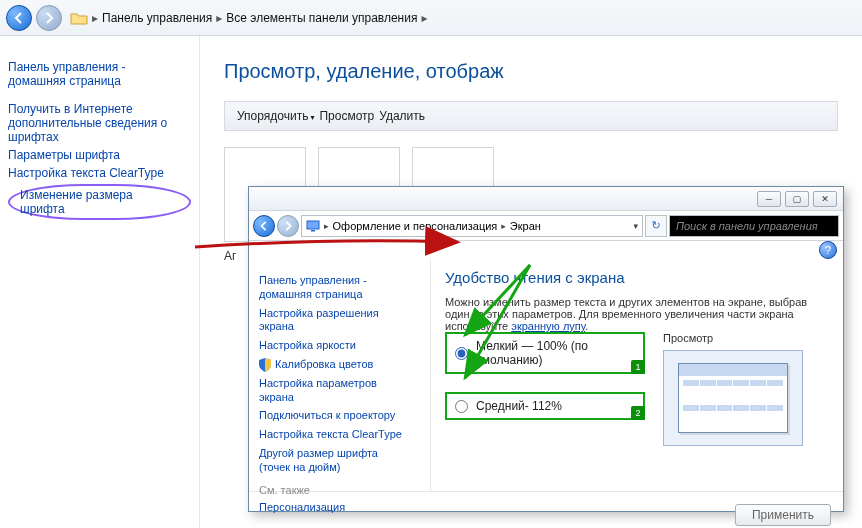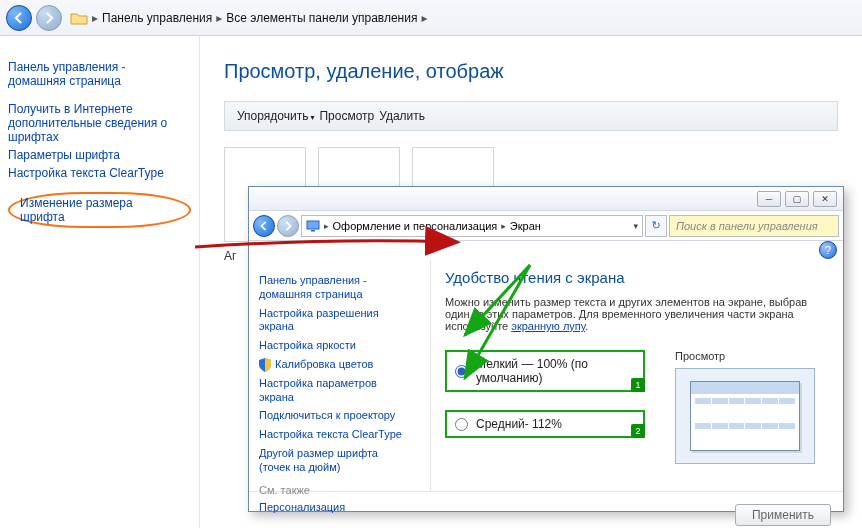--- a/index.html
+++ b/index.html
@@ -38,22 +38,22 @@
     border:1px solid #d4dae0; display:flex; align-items:center;
     gap:5px; padding:0 12px; font-size:12px; color:#222;
   }
   .dd { font-size: 8px; margin-left:2px; }
   .thumbs { margin-top:16px; display:flex; gap:12px; }
   .thumb { width:82px; height:100px; }
   .thumb .page{ width:82px;height:95px;border:1px solid #cfd6dc;background:#fff;}
 
   
   .circled {
-    border:2px solid #f97316; border-radius:50% / 60%;
-    padding:2px 10px; display:inline-block;margin-top:8px;
+    border:2px solid #8b5cf6; border-radius:50% / 60%;
+    padding:2px 10px; display:inline-block;
   }
 
   
   .subwin {
     position:absolute; left:248px; top:186px; width:596px; height:326px;
     border:1px solid #6b8aa6; background:#fff;
     box-shadow: 4px 4px 10px rgba(0,0,0,.25);
   }
   .subwin-title {
     height:24px; background:linear-gradient(#fdfdfe,#e9eef5);
@@ -75,21 +75,21 @@
     display:flex; align-items:center; padding:0 4px; gap:4px; font-size:11px;
     min-width:0;
   }
   .addr .monitor-ic{display:inline-flex;}
   .addr-arrow{color:#444;font-size:9px;}
   .refresh-btn{
     width:22px;height:22px;border:1px solid #b7bec6;background:#f5f8fb;
     display:inline-flex;align-items:center;justify-content:center;font-size:11px;color:#2a62c0;
   }
   .search {
-    width:170px; height:22px; border:1px solid #b7bec6; background:#fef9c3;
+    width:170px; height:22px; border:1px solid #b7bec6; background:#000000;
     padding:0 6px; font-size:11px; color:#888; font-style:italic;
     display:flex;align-items:center;
   }
   .help-q{
     position:absolute; right:6px; width:18px;height:18px;border-radius:50%;
     background:radial-gradient(circle at 30% 30%,#9cc6ff,#2b71d4);
     border:1px solid #0c4a9e; color:#fff; font-size:11px;
     display:inline-flex;align-items:center;justify-content:center;
   }
 
@@ -100,21 +100,21 @@
   }
   .sub-left .lnk{ display:block; margin:5px 0; color:#0645ad; text-decoration:none; line-height:1.25;}
   .sub-left .hdr{ color:#888; font-style:normal; margin-top:10px; font-size:11px;}
   .sub-left .calib{ display:flex; align-items:center; gap:4px;}
   .shield{display:inline-flex;}
 
   .sub-main{ flex:1; padding:10px 14px 4px 14px; position:relative; font-size:11px;}
   .sub-main h2{ margin:0 0 10px 0; font-size:15px; font-weight:400; color:#0b4f9c;}
   .desc{ color:#333; }
   .desc a{ color:#0645ad; text-decoration:underline;}
-  .opts{ margin-top:18px; display:flex; align-items:flex-start; gap:30px;}
+  .opts{ display:flex; align-items:flex-start; gap:18px;}
   .opts-col{ width:200px; }
   .opt-row{
     border:2px solid #14a514; padding:5px 8px; margin-bottom:18px;
     display:flex; align-items:center; gap:8px; font-size:12px; color:#222; position:relative;
     background:#fff;
   }
   .opt-row .badge{
     position:absolute; right:-2px; bottom:-2px;
     width:14px;height:14px;background:#0a8f0a;color:#fff;
     font-size:9px;display:flex;align-items:center;justify-content:center;

